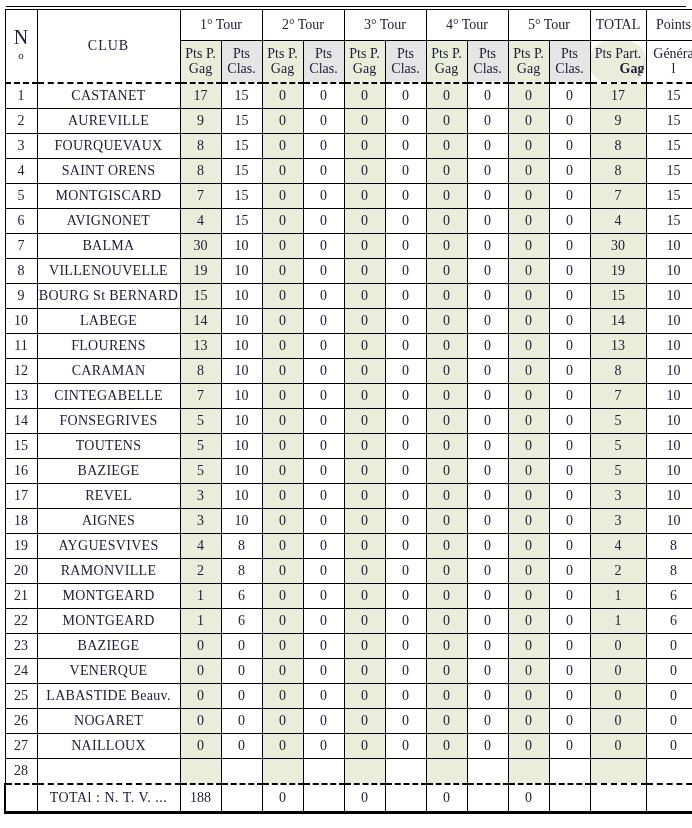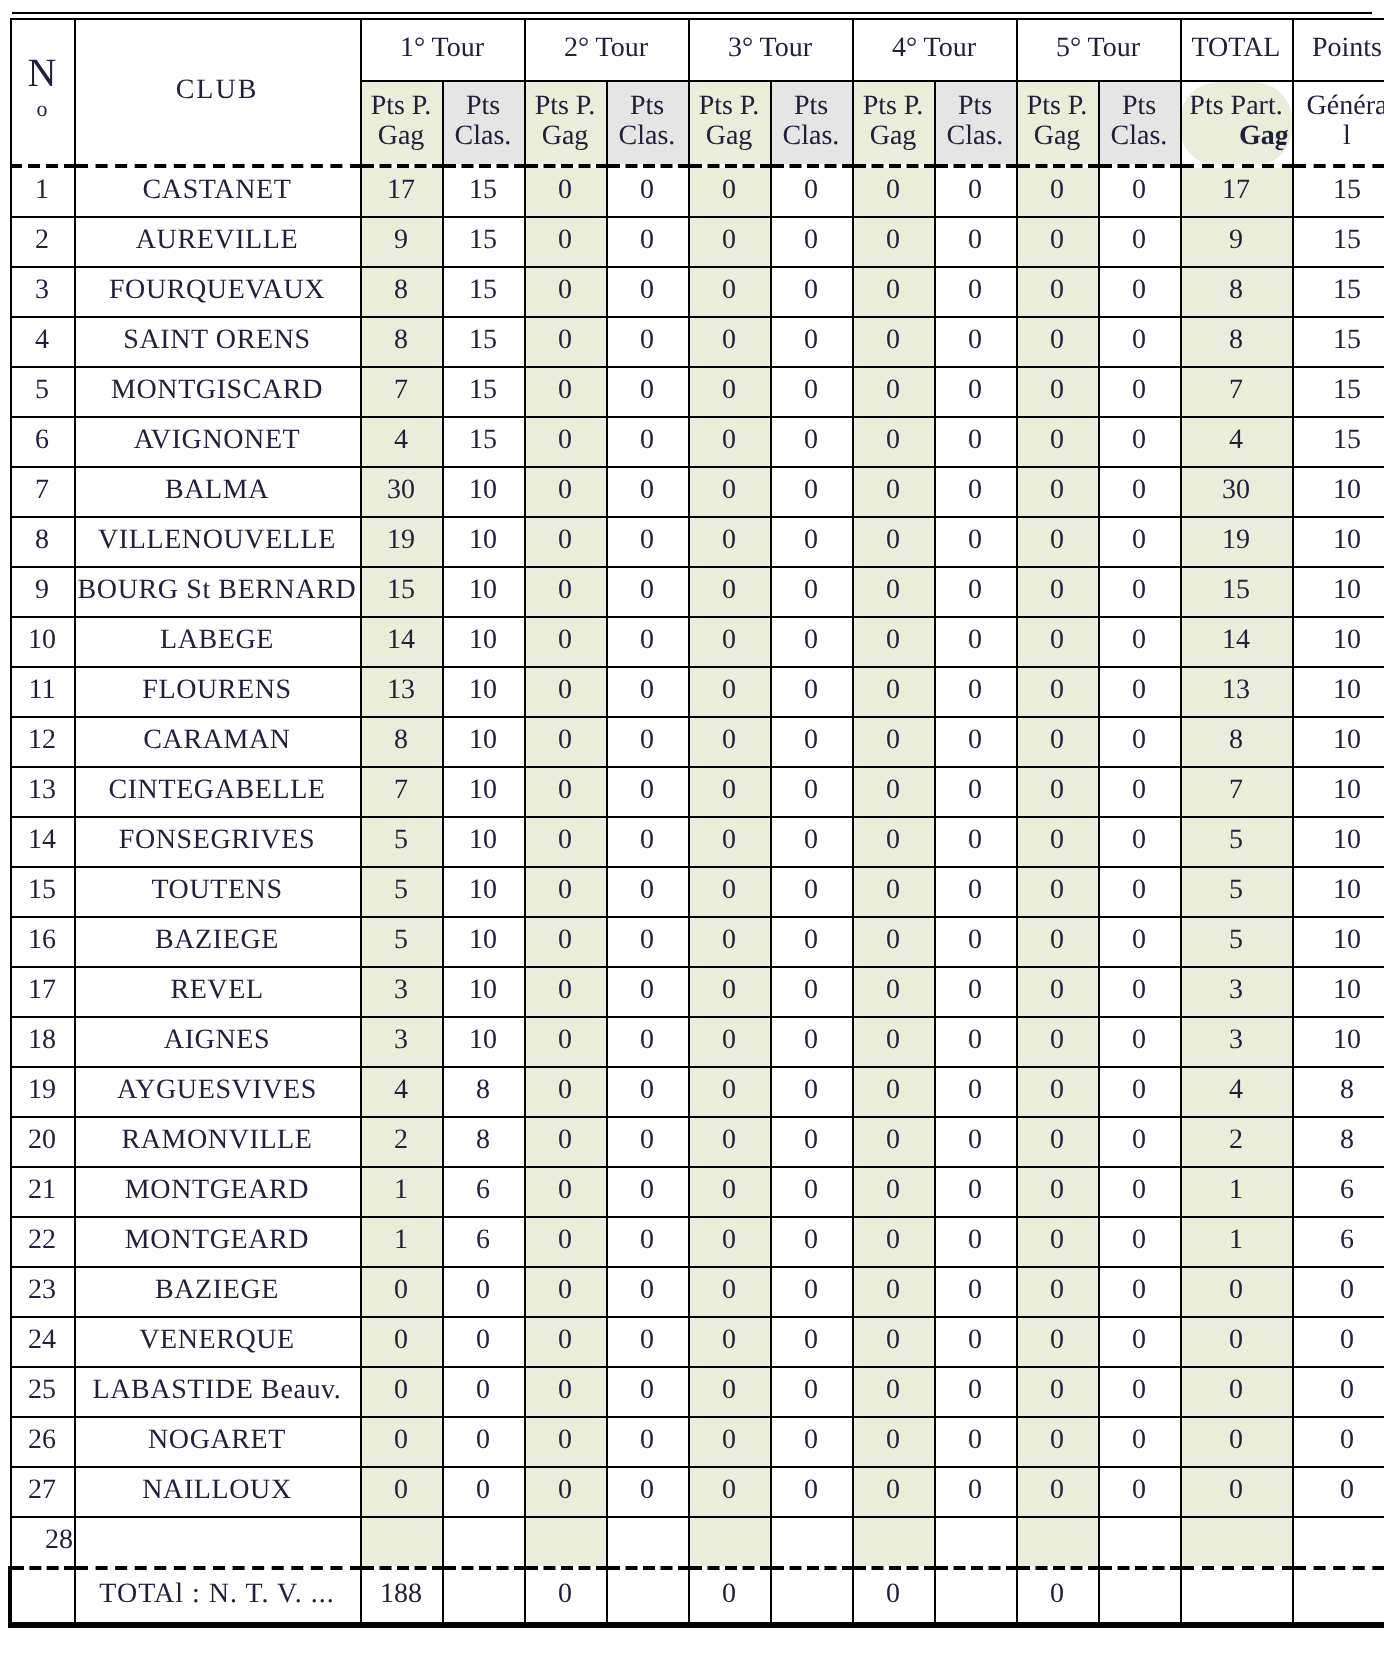--- a/index.html
+++ b/index.html
@@ -143,21 +143,21 @@
   td.c-gag  { background: #e9edda; font-size: 15px; border-left: 2px solid #000; }
   td.c-clas { background: #ffffff; font-size: 15px; border-right: 2px solid #000; }
   td.c-tot  { background: #e9edda; font-size: 16px; border-left: 2px solid #000; border-right: 2px solid #000; }
   td.c-pts  { background: #ffffff; font-size: 16px; font-weight: bold; border-right: 2px solid #000; }
 
   
   tr.dash-top td { border-top: 2px dashed #000; }
   tr.dash-bottom td { border-bottom: 2px dashed #000; }
 
   
-  tr.empty-row td { height: 24px; text-align: right; }
+  tr.empty-row td { height: 24px; }
 
   
   tr.total-row td {
     height: 26px;
     border-bottom: 3px solid #000;
     border-top: 2px dashed #000;
   }
   td.t-label {
     text-align: center;
     font-size: 14px;

